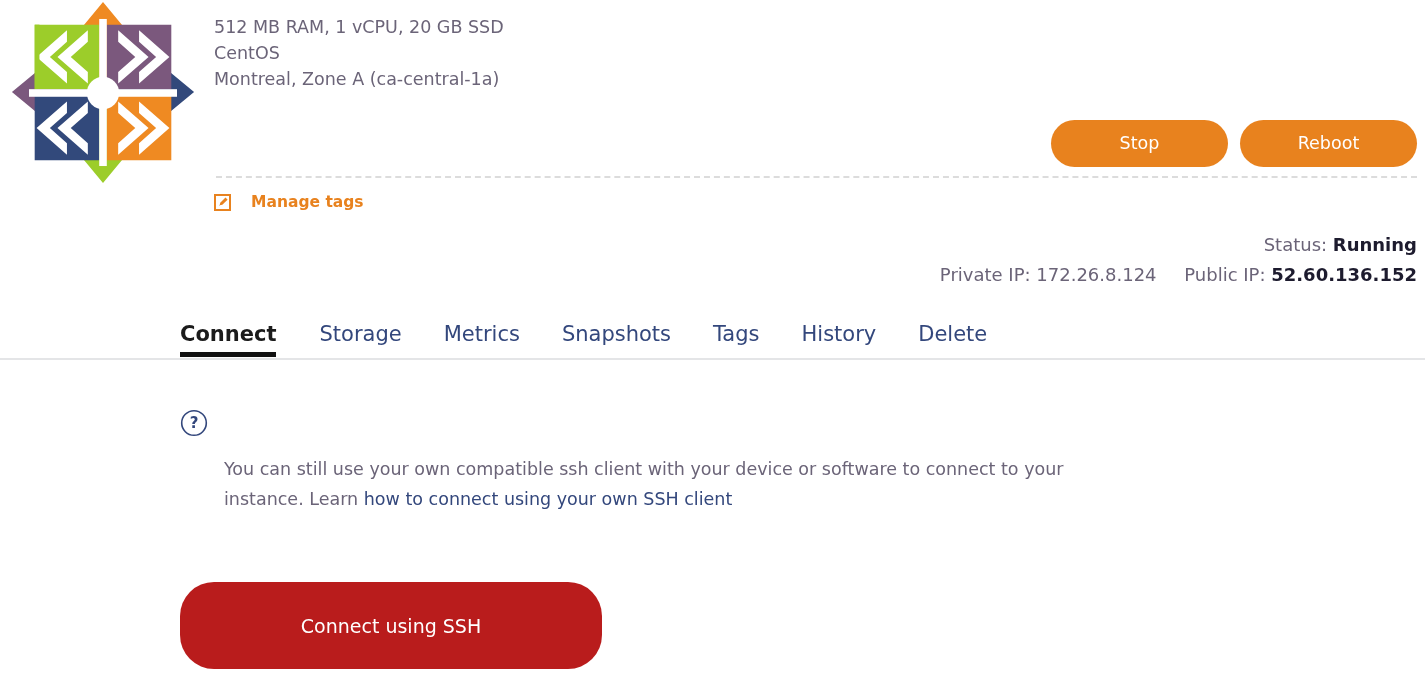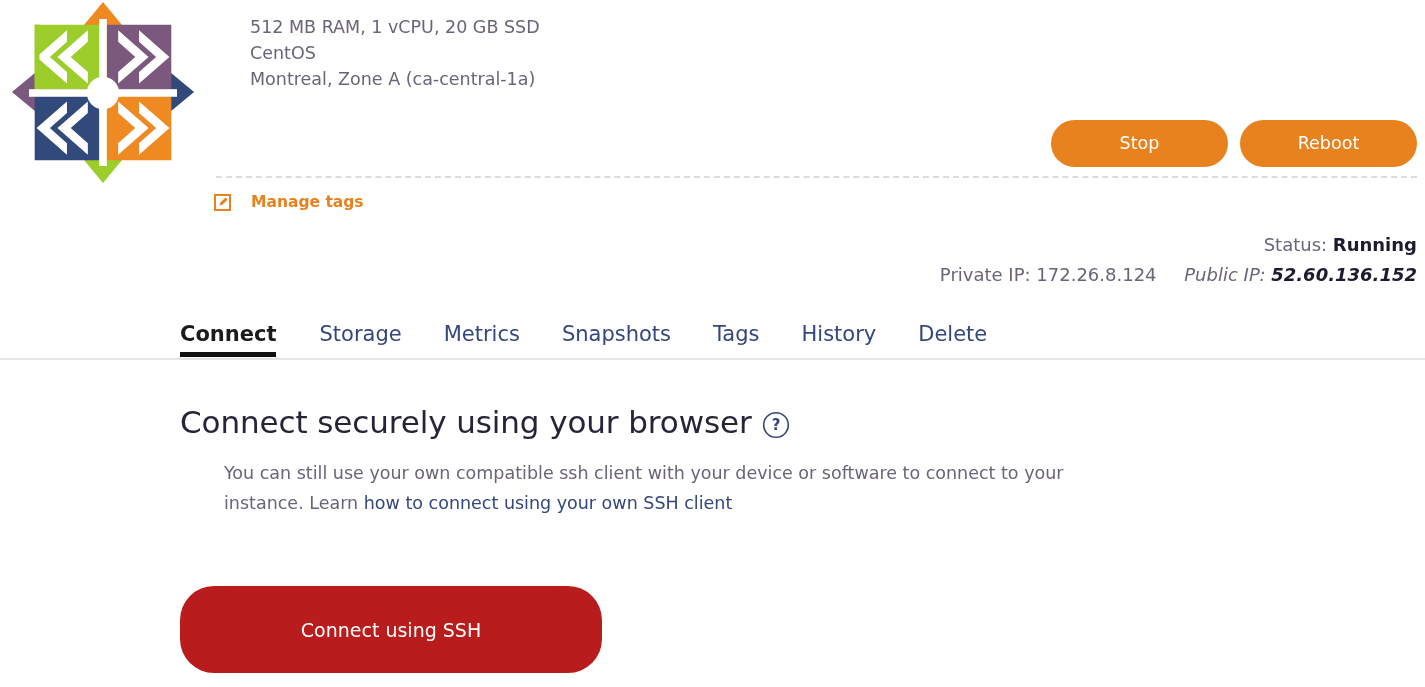--- a/index.html
+++ b/index.html
@@ -48,21 +48,21 @@
     font-family: "DejaVu Sans", sans-serif;
     font-stretch: normal;
   }
   .spec-lines {
     margin-top: 14px;
     font-size: 17.5px;
     line-height: 26px;
     color: #6b6478;
     font-family: "DejaVu Sans", sans-serif;
   }
-  .spec-lines div { white-space: nowrap; margin-left: 36px; }
+  .spec-lines div { white-space: nowrap; }
 
   .divider-dashed {
     position: absolute;
     left: 216px;
     top: 176px;
     width: 1201px;
     border-top: 2px dashed #dcdcdc;
   }
 
   .manage-tags {
@@ -120,21 +120,21 @@
     font-family: "DejaVu Sans", sans-serif;
     line-height: 30px;
     color: #6b6478;
     white-space: nowrap;
   }
   .status-area .strong {
     color: #1d1b2e;
     font-weight: 700;
   }
   .ip-row { display: block; }
-  .ip-row .ip-group { margin-left: 22px; font-style: italic; }
+  .ip-row .ip-group { margin-left: 22px; }
 
   
   .tabs-wrap {
     position: absolute;
     left: 0;
     top: 312px;
     width: 1425px;
     border-bottom: 2px solid #e4e5e7;
     height: 48px;
   }
@@ -320,21 +320,20 @@
     <button class="tab">Metrics</button>
     <button class="tab">Snapshots</button>
     <button class="tab">Tags</button>
     <button class="tab">History</button>
     <button class="tab">Delete</button>
   </div>
 </div>
 
 <div class="main">
   <h2 class="section-heading">
-    <span>Connect securely using your browser</span>
     <span class="help-icon">
       <svg viewBox="0 0 28 28" xmlns="http://www.w3.org/2000/svg" aria-hidden="true">
         <circle cx="14" cy="14" r="12.3" fill="none" stroke="#33477c" stroke-width="1.6"></circle>
         <text x="14" y="19.4" text-anchor="middle" font-family="DejaVu Sans, sans-serif" font-size="15" font-weight="700" fill="#33477c">?</text>
       </svg>
     </span>
   </h2>
 
   <p class="section-body">
     <span>You can still use your own compatible ssh client with your device or software to connect to your instance. Learn </span><a class="inline-link">how to connect using your own SSH client</a>

